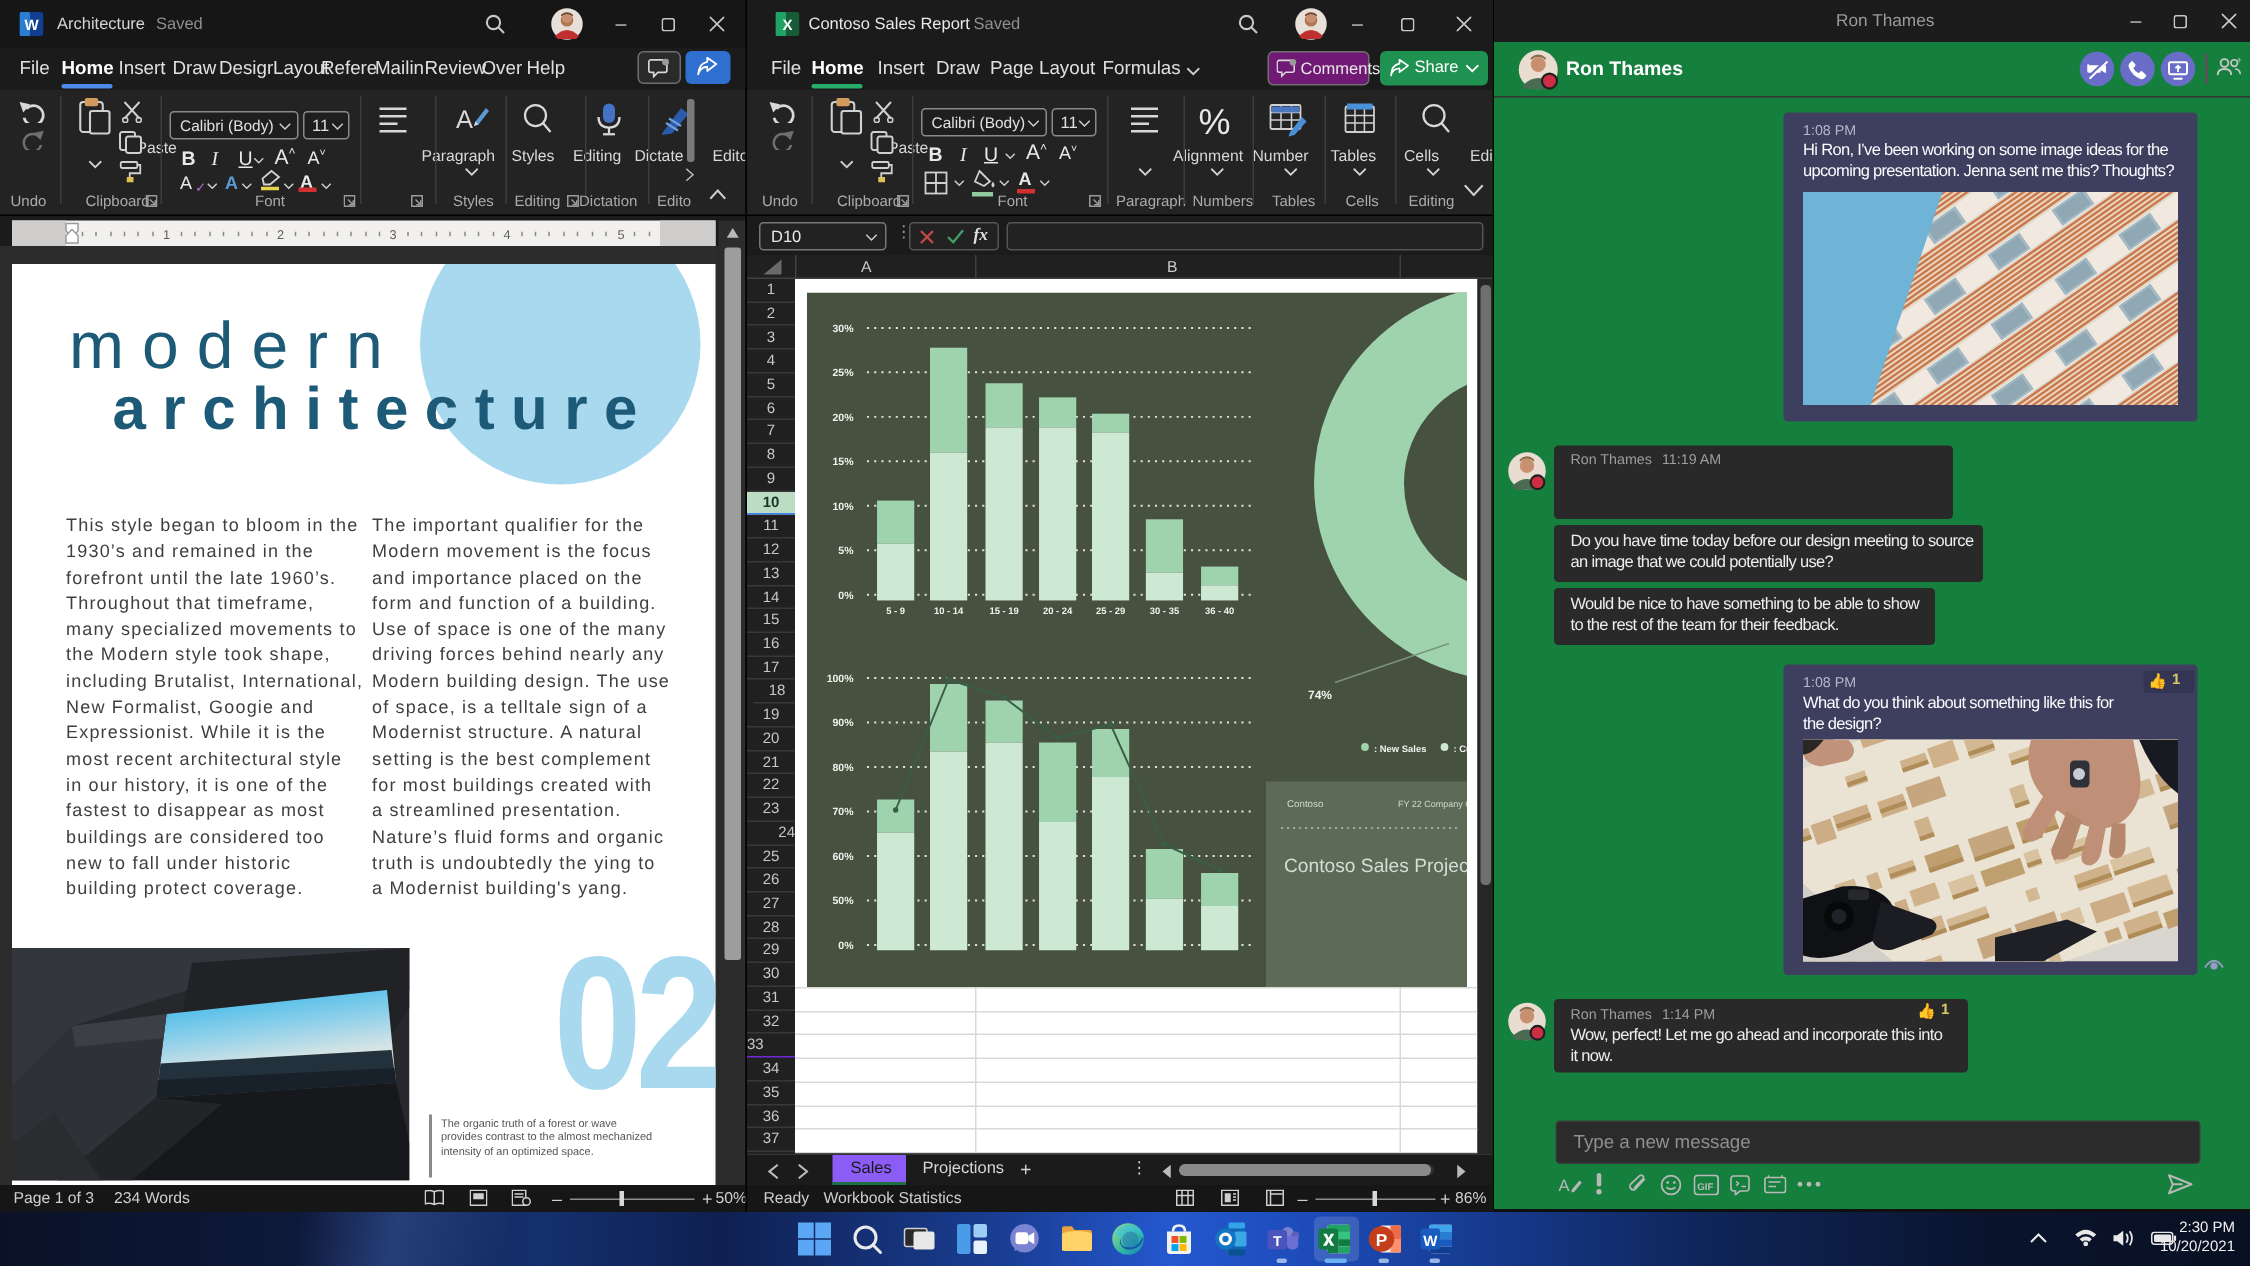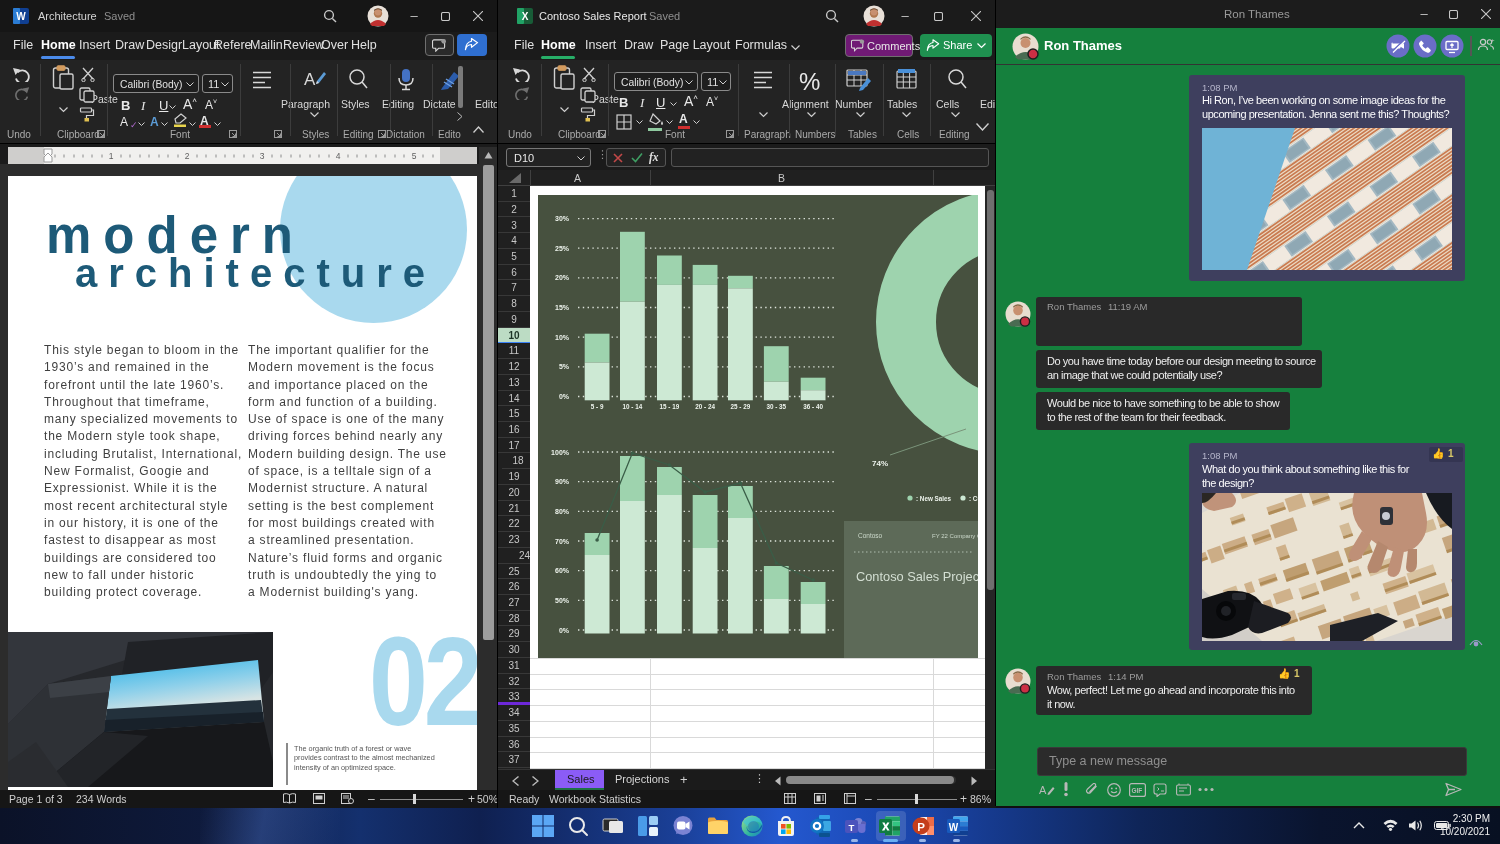--- a/index.html
+++ b/index.html
@@ -282,21 +282,21 @@
         <line x1="425" y1="7.5" x2="425" y2="10.5"></line>
     </g>
     <path d="M36 2 h8 v5 l-4 4 l-4 -4 Z" fill="#fdfdfd" stroke="#9a9a9a"></path>
     <path d="M32 13 h8 v-5 l-4 -4 l-4 4 Z" fill="#fdfdfd" stroke="#9a9a9a" transform="translate(4,2)"></path>
   </svg>
 
   <div class="ab" style="left:0px;top:164px;width:479px;height:626px;background:#2c2c2c"></div>
   <div class="ab" style="left:8px;top:176px;width:469px;height:614px;background:#ffffff;overflow:hidden">
 
     <div class="ab" style="left:272px;top:-40px;width:187px;height:187px;border-radius:50%;background:#a9d9ee"></div>
-    <div class="ab" style="left:38px;top:30px;font-size:51px;font-weight:bold;color:#1d5a78;letter-spacing:12px">modern</div>
+    <div class="ab" style="left:38px;top:30px;font-size:44px;font-weight:normal;color:#1d5a78;letter-spacing:12px">modern</div>
     <div class="ab" style="left:67px;top:75px;font-size:40px;font-weight:bold;color:#1d5a78;letter-spacing:11px">architecture</div>
     <div class="ab" style="left:36px;top:166px;font-size:12px;line-height:17.3px;letter-spacing:0.8px;color:#3f3f3f;white-space:nowrap">This style began to bloom in the<br>1930’s and remained in the<br>forefront until the late 1960’s.<br>Throughout that timeframe,<br>many specialized movements to<br>the Modern style took shape,<br>including Brutalist, International,<br>New Formalist, Googie and<br>Expressionist. While it is the<br>most recent architectural style<br>in our history, it is one of the<br>fastest to disappear as most<br>buildings are considered too<br>new to fall under historic<br>building protect coverage.</div>
     <div class="ab" style="left:240px;top:166px;font-size:12px;line-height:17.3px;letter-spacing:0.8px;color:#3f3f3f;white-space:nowrap">The important qualifier for the<br>Modern movement is the focus<br>and importance placed on the<br>form and function of a building.<br>Use of space is one of the many<br>driving forces behind nearly any<br>Modern building design. The use<br>of space, is a telltale sign of a<br>Modernist structure. A natural<br>setting is the best complement<br>for most buildings created with<br>a streamlined presentation.<br>Nature’s fluid forms and organic<br>truth is undoubtedly the ying to<br>a Modernist building's yang.</div>
 
     <svg class="ab" style="left:0px;top:456px" width="265" height="155" viewBox="0 0 265 155">
       <defs>
         <linearGradient id="skyg" x1="0" y1="0" x2="0.3" y2="1">
           <stop offset="0" stop-color="#29b2e8"></stop>
             <stop offset="0.45" stop-color="#8ed0ea"></stop>
             <stop offset="0.75" stop-color="#d8e4e4"></stop>
@@ -608,21 +608,21 @@
     <div style="position:absolute;left:0;top:346.1px;width:32px;height:15.73px;color:#c8c8c8;font-size:10px;text-align:center;line-height:15.73px;border-bottom:1px solid #383838">23</div>
     <div style="position:absolute;left:0;top:361.8px;width:32px;height:15.73px;color:#c8c8c8;font-size:10px;text-align:right;line-height:15.73px;border-bottom:1px solid #383838">24</div>
     <div style="position:absolute;left:0;top:377.5px;width:32px;height:15.73px;color:#c8c8c8;font-size:10px;text-align:center;line-height:15.73px;border-bottom:1px solid #383838">25</div>
     <div style="position:absolute;left:0;top:393.2px;width:32px;height:15.73px;color:#c8c8c8;font-size:10px;text-align:center;line-height:15.73px;border-bottom:1px solid #383838">26</div>
     <div style="position:absolute;left:0;top:409.0px;width:32px;height:15.73px;color:#c8c8c8;font-size:10px;text-align:center;line-height:15.73px;border-bottom:1px solid #383838">27</div>
     <div style="position:absolute;left:0;top:424.7px;width:32px;height:15.73px;color:#c8c8c8;font-size:10px;text-align:center;line-height:15.73px;border-bottom:1px solid #383838">28</div>
     <div style="position:absolute;left:0;top:440.4px;width:32px;height:15.73px;color:#c8c8c8;font-size:10px;text-align:center;line-height:15.73px;border-bottom:1px solid #383838">29</div>
     <div style="position:absolute;left:0;top:456.2px;width:32px;height:15.73px;color:#c8c8c8;font-size:10px;text-align:center;line-height:15.73px;border-bottom:1px solid #383838">30</div>
     <div style="position:absolute;left:0;top:471.9px;width:32px;height:15.73px;color:#c8c8c8;font-size:10px;text-align:center;line-height:15.73px;border-bottom:1px solid #383838">31</div>
     <div style="position:absolute;left:0;top:487.6px;width:32px;height:15.73px;color:#c8c8c8;font-size:10px;text-align:center;line-height:15.73px;border-bottom:1px solid #383838">32</div>
-    <div style="position:absolute;left:0;top:503.4px;width:32px;height:15.73px;color:#c8c8c8;font-size:10px;text-align:center;line-height:15.73px;border-bottom:3px solid #6d28d9">33</div>
+    <div style="position:absolute;left:0;top:503.4px;width:32px;height:15.73px;color:#c8c8c8;font-size:10px;line-height:15.73px;border-bottom:1px solid #6d28d9">33</div>
     <div style="position:absolute;left:0;top:519.1px;width:32px;height:15.73px;color:#c8c8c8;font-size:10px;text-align:center;line-height:15.73px;border-bottom:1px solid #383838">34</div>
     <div style="position:absolute;left:0;top:534.8px;width:32px;height:15.73px;color:#c8c8c8;font-size:10px;text-align:center;line-height:15.73px;border-bottom:1px solid #383838">35</div>
     <div style="position:absolute;left:0;top:550.6px;width:32px;height:15.73px;color:#c8c8c8;font-size:10px;text-align:center;line-height:15.73px;border-bottom:1px solid #383838">36</div>
     <div style="position:absolute;left:0;top:566.3px;width:32px;height:15.73px;color:#c8c8c8;font-size:10px;text-align:center;line-height:15.73px;border-bottom:1px solid #383838">37</div>
   </div>
   <div class="ab" style="left:32px;top:186px;width:455px;height:583px;background:#ffffff" id="sheet">
 
     <div class="ab" style="left:0;top:0;width:455px;height:583px" id="gridlines">
       <div style="position:absolute;left:0;top:471.9px;width:455px;height:1px;background:#d9d9d9"></div>
       <div style="position:absolute;left:0;top:487.6px;width:455px;height:1px;background:#d9d9d9"></div>

